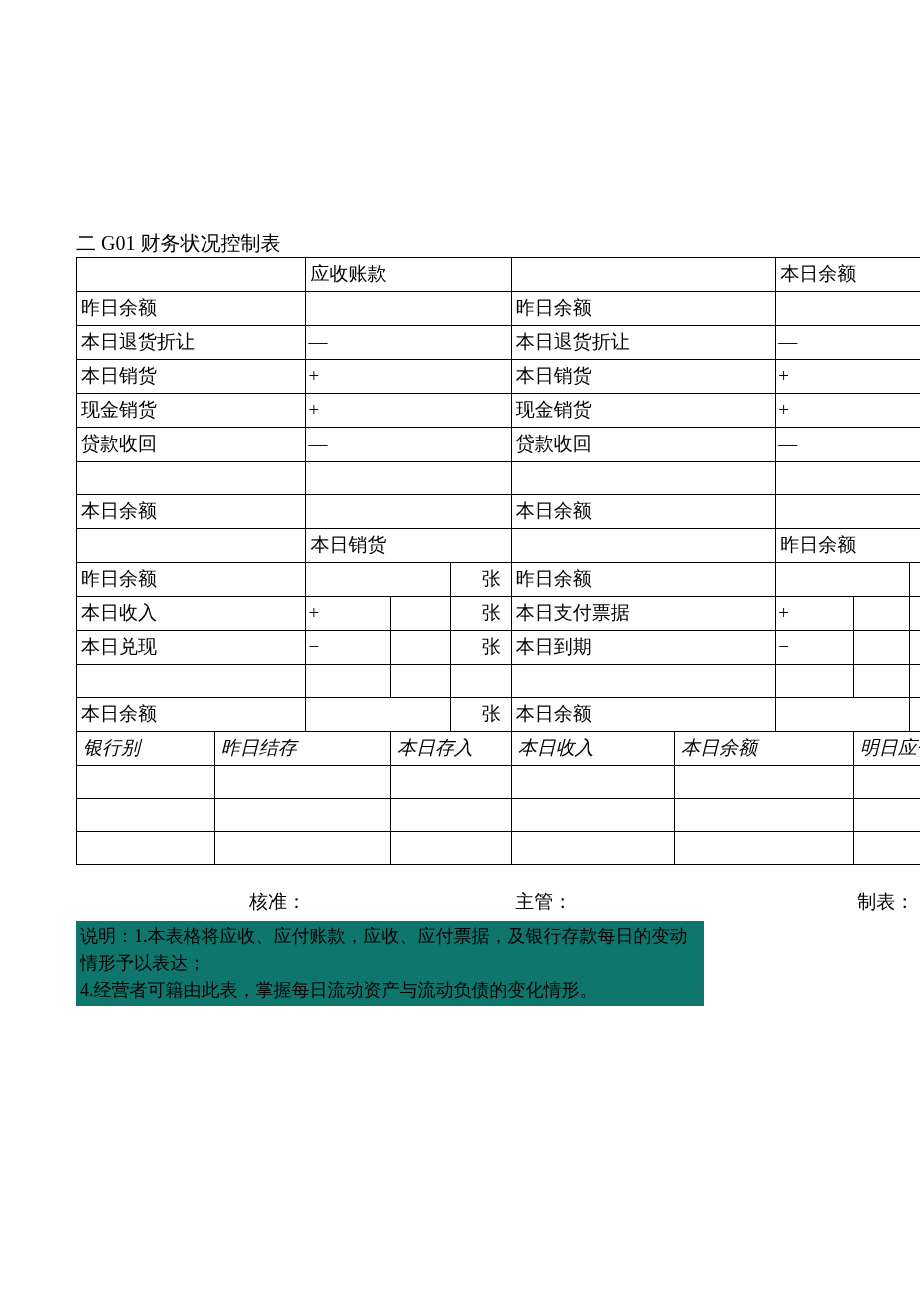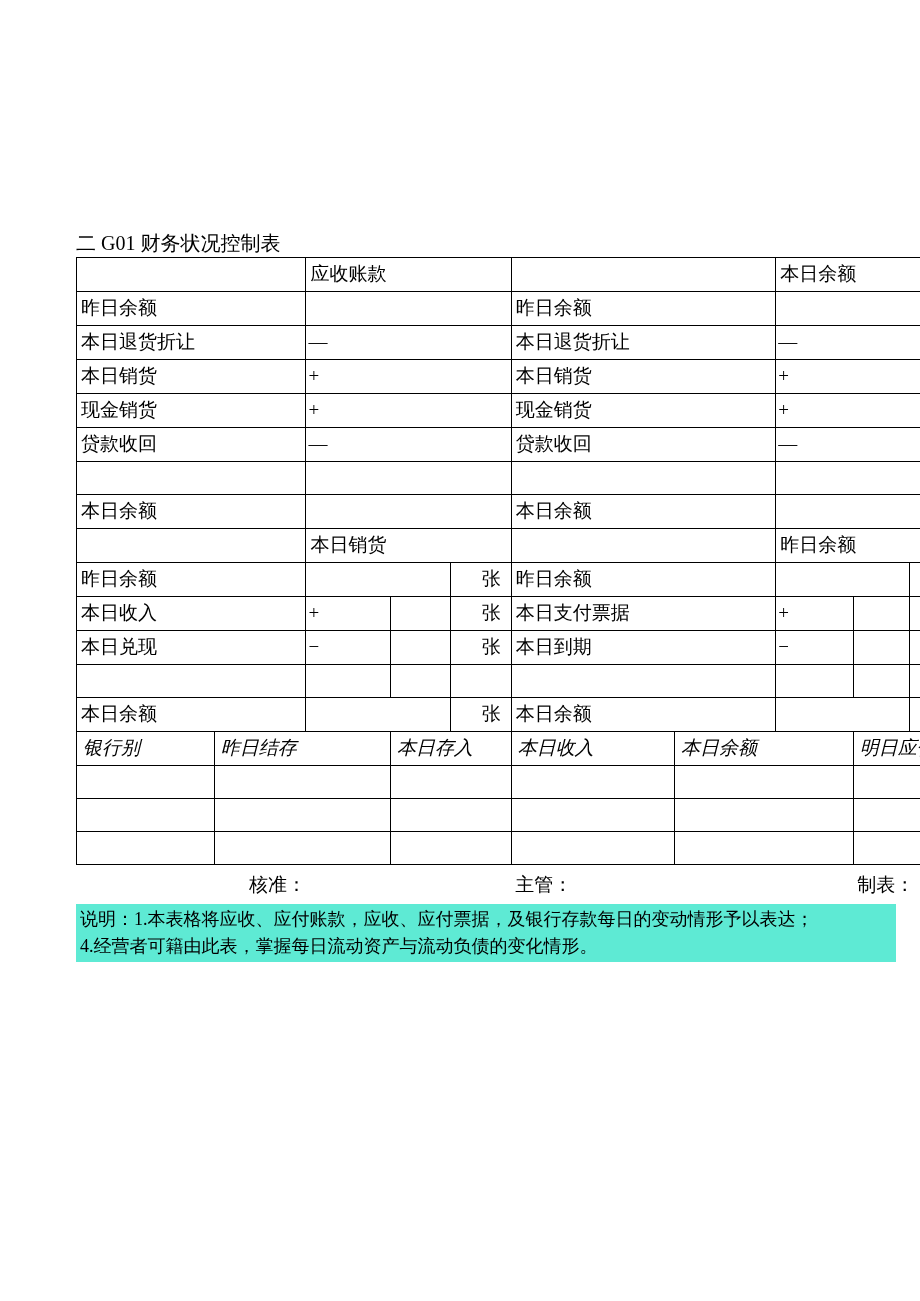--- a/index.html
+++ b/index.html
@@ -25,32 +25,32 @@
     td {
       border: 1px solid #000;
       padding: 3px 4px 4px 4px;
       font-size: 19px;
       vertical-align: middle;
       height: 25px;
     }
     .sign-row td {
       border: none;
       text-align: left;
-      padding-top: 7px;
+      padding-top: 24px;
     }
     .sign-row td.first {
       text-align: right;
       padding-right: 0;
     }
     .notes {
-      background: #5eead4;
+      background: #0f766e;
       padding: 2px 4px 2px 4px;
       font-size: 18px;
       line-height: 1.5;
-      width: 820px;
+      width: 628px;
       box-sizing: border-box;
       margin-top: 2px;
     }
     .right-unit {
       text-align: right;
       padding-right: 10px;
     }
     .zh-sign { padding-left: 2px; }
     .bank-header td {
       padding-left: 6px;

